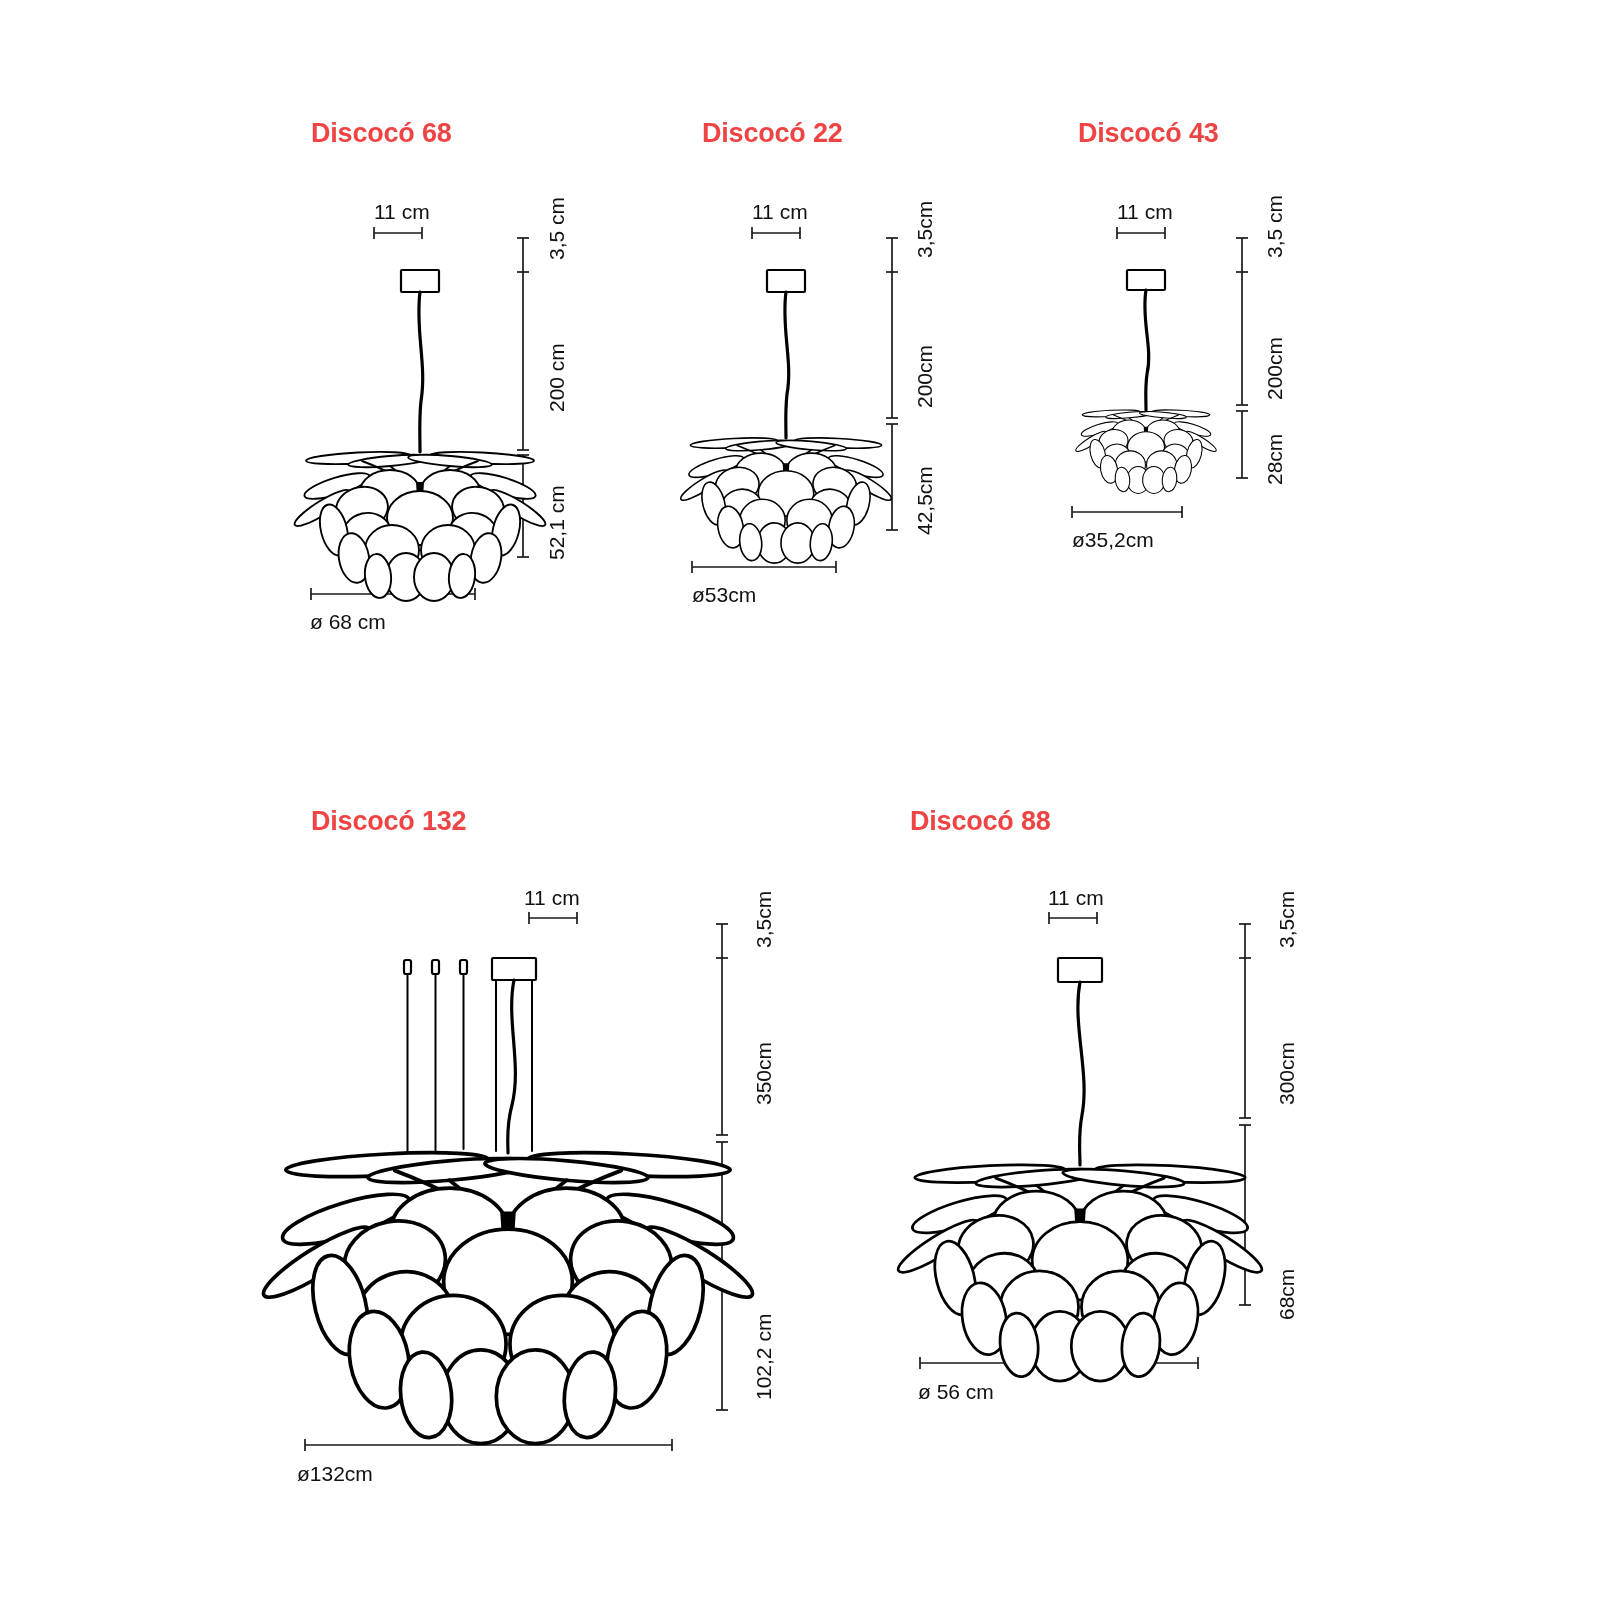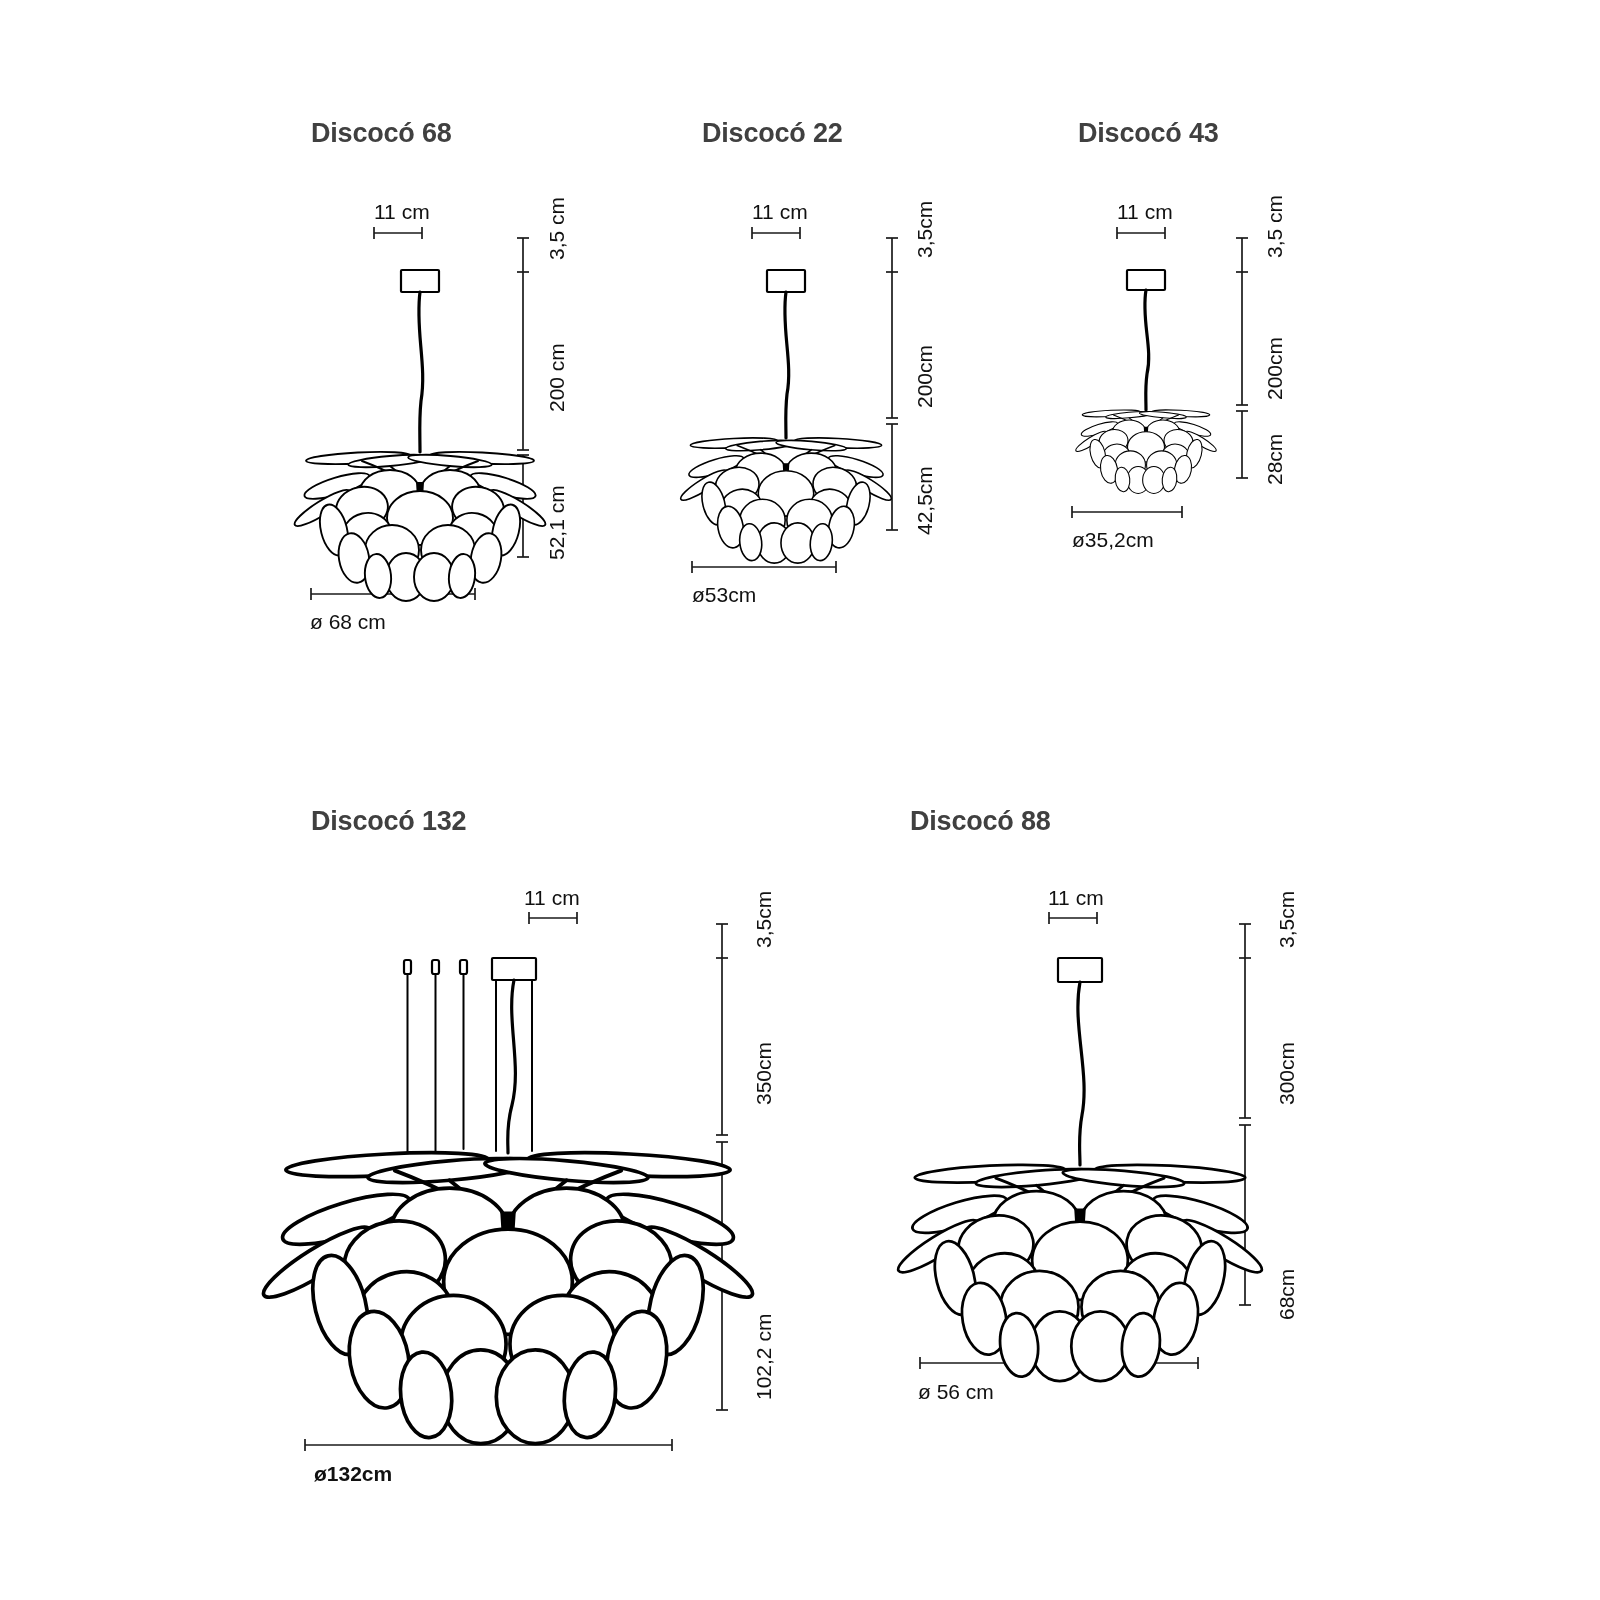--- a/index.html
+++ b/index.html
@@ -23,21 +23,21 @@
   }
   .panel {
     position: absolute;
   }
   .panel-title {
     position: absolute;
     font-size: 27px;
     font-weight: bold;
     letter-spacing: -0.2px;
     white-space: nowrap;
-    color: #404040;
+    color: #ef4444;
   }
   .dim-label {
     position: absolute;
     font-size: 21px;
     white-space: nowrap;
     color: #111;
     font-weight: 400;
   }
   .dim-label.vert {
     transform-origin: 0 0;
@@ -338,21 +338,21 @@
     </svg>
   </div>
 
   <div class="panel" style="left:0;top:760px;width:820px;height:840px;">
     <div class="panel-title" style="left:311px;top:46px;">Discocó 132</div>
     <div class="dim-label" style="left:524px;top:126px;">11 cm</div>
     <div class="dim-label vert" style="left:752px;top:188px;">3,5cm</div>
     <div class="dim-label vert" style="left:752px;top:345px;">350cm</div>
     <div class="dim-label vert" style="left:752px;top:640px;">102,2 cm</div>
     <div class="dim-label" style="left:303px;top:1.4e3px;"></div>
-    <div class="dim-label" style="left:314px;top:702px;font-weight:bold;">ø132cm</div>
+    <div class="dim-label" style="left:297px;top:702px;">ø132cm</div>
 
     <svg class="dimsvg" style="left:0;top:0;" width="820" height="840">
       <line class="dimline" x1="529" y1="158" x2="577" y2="158"></line>
       <line class="tick" x1="529" y1="152" x2="529" y2="164"></line>
       <line class="tick" x1="577" y1="152" x2="577" y2="164"></line>
       <line class="dimline" x1="722" y1="164" x2="722" y2="198"></line>
       <line class="tick" x1="716" y1="164" x2="728" y2="164"></line>
       <line class="tick" x1="716" y1="198" x2="728" y2="198"></line>
       <line class="dimline" x1="722" y1="198" x2="722" y2="375"></line>
       <line class="tick" x1="716" y1="375" x2="728" y2="375"></line>

